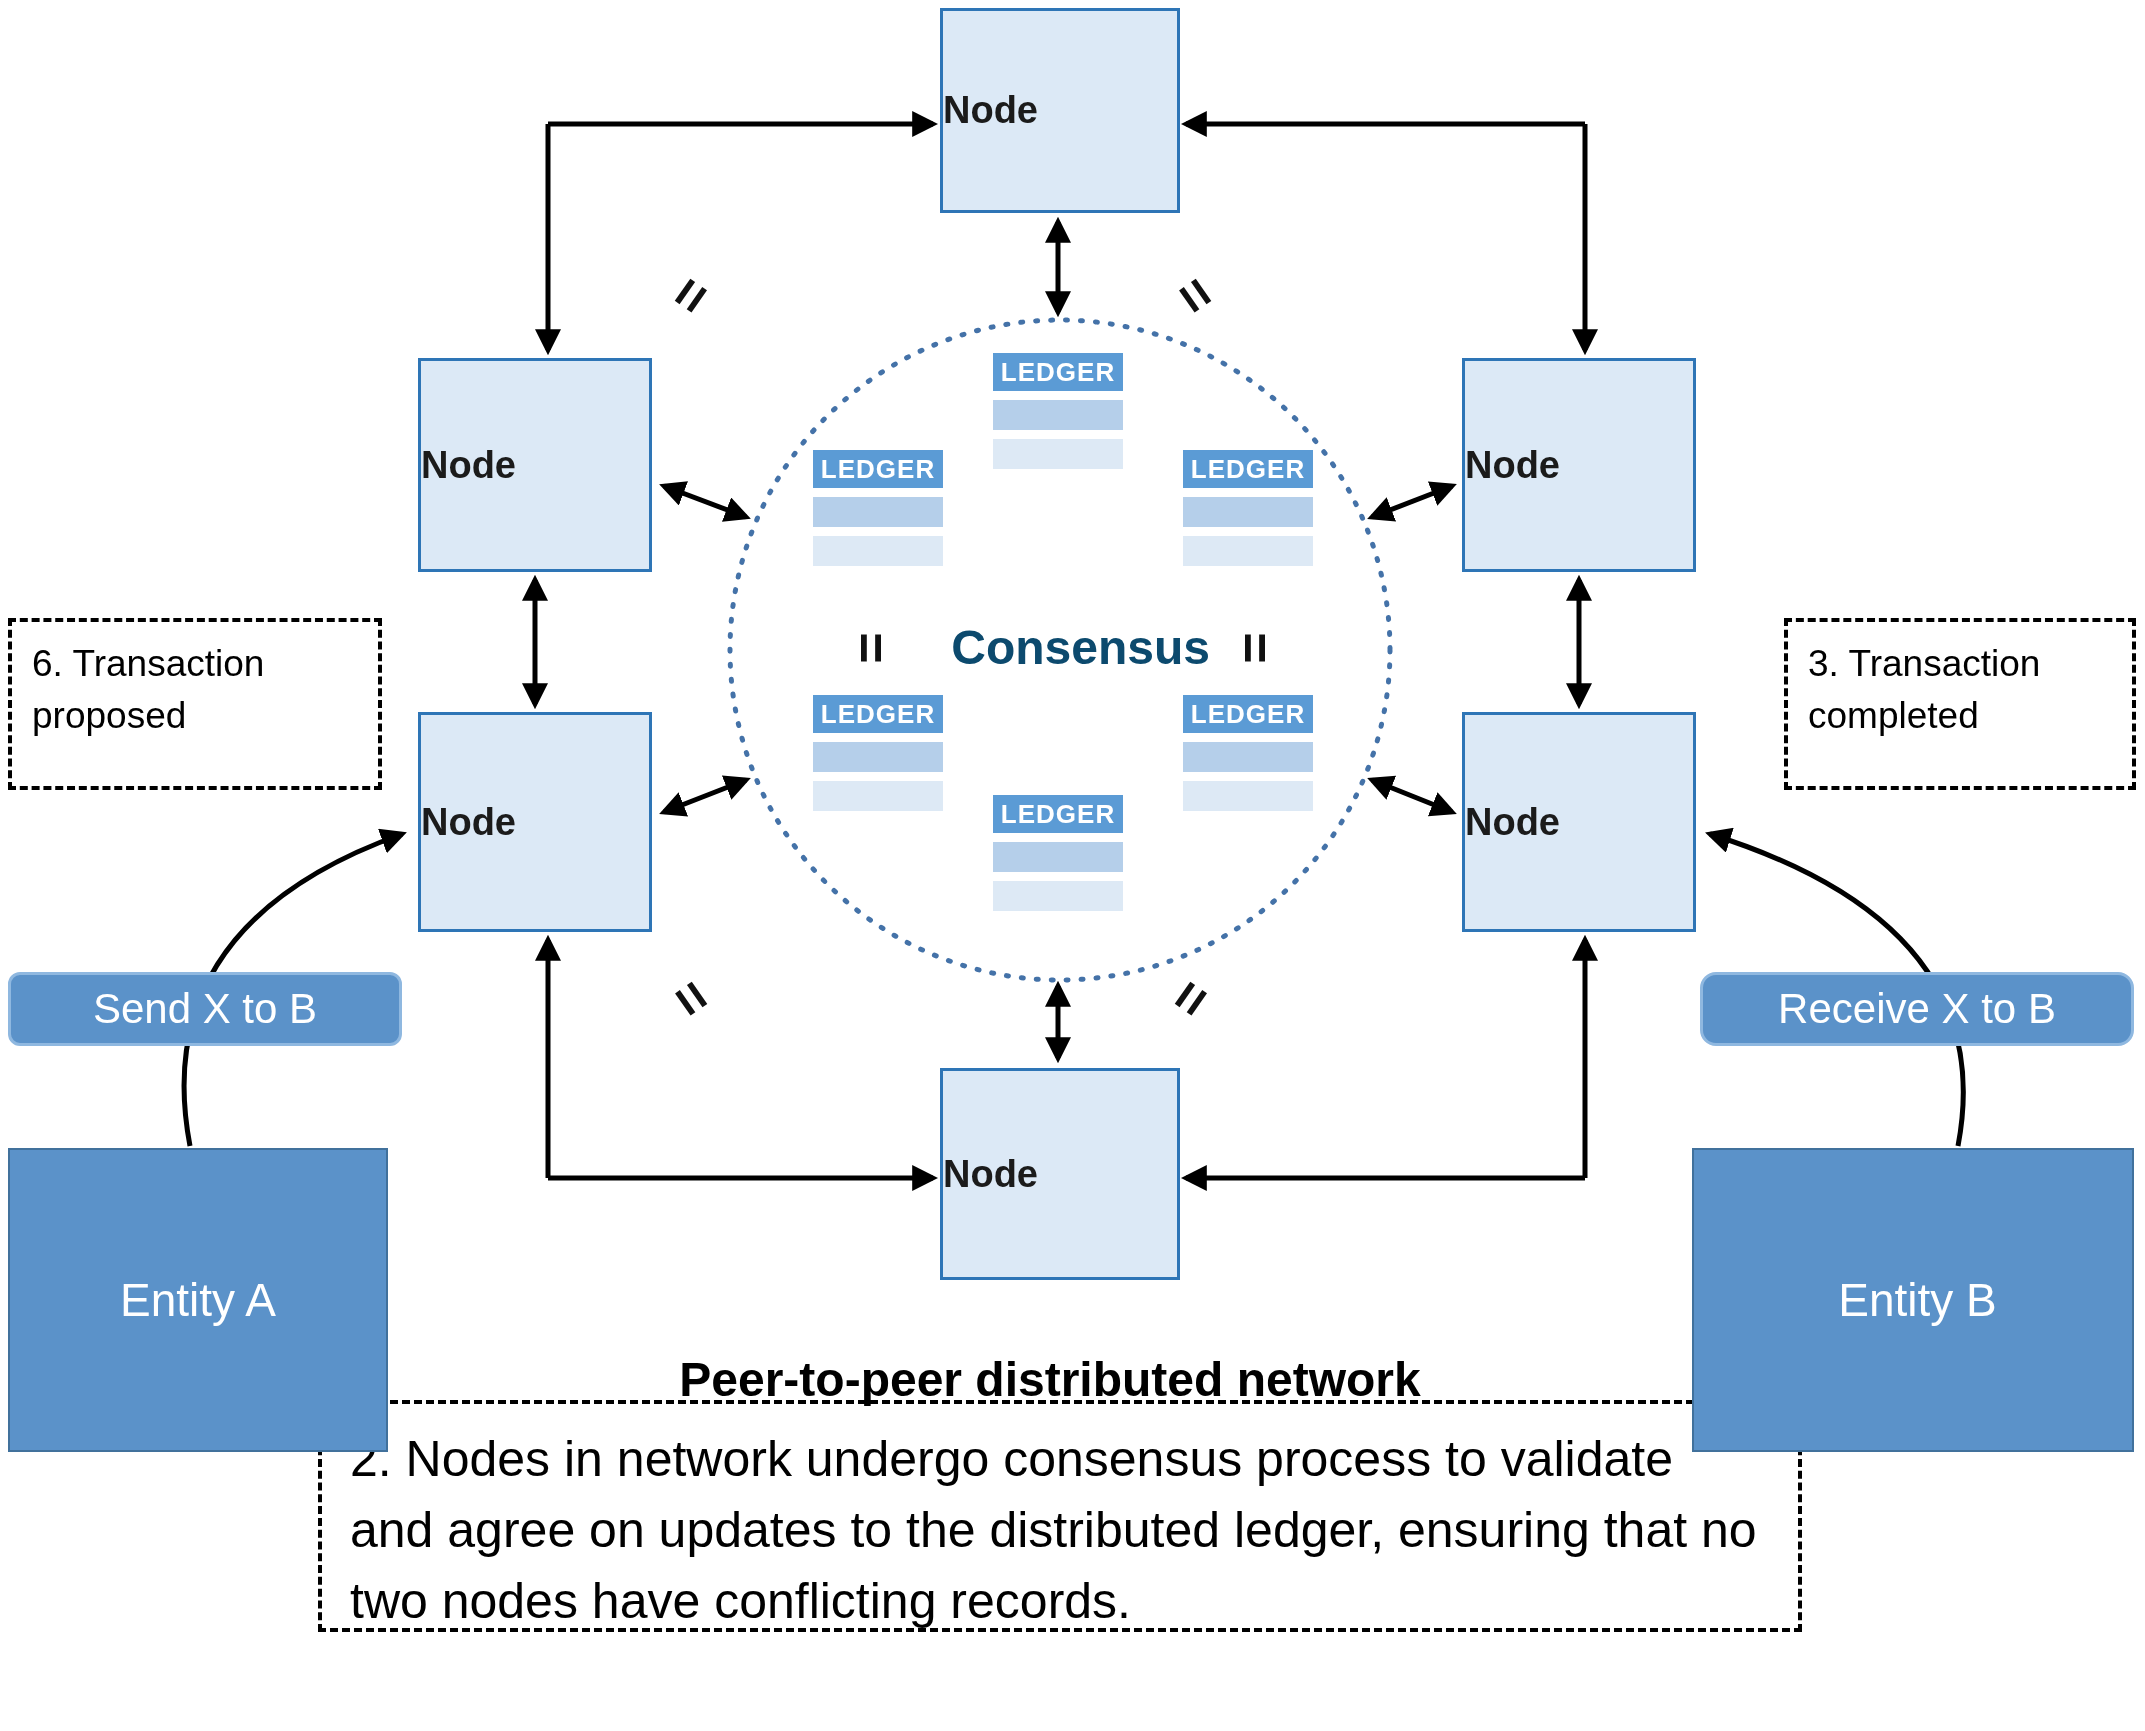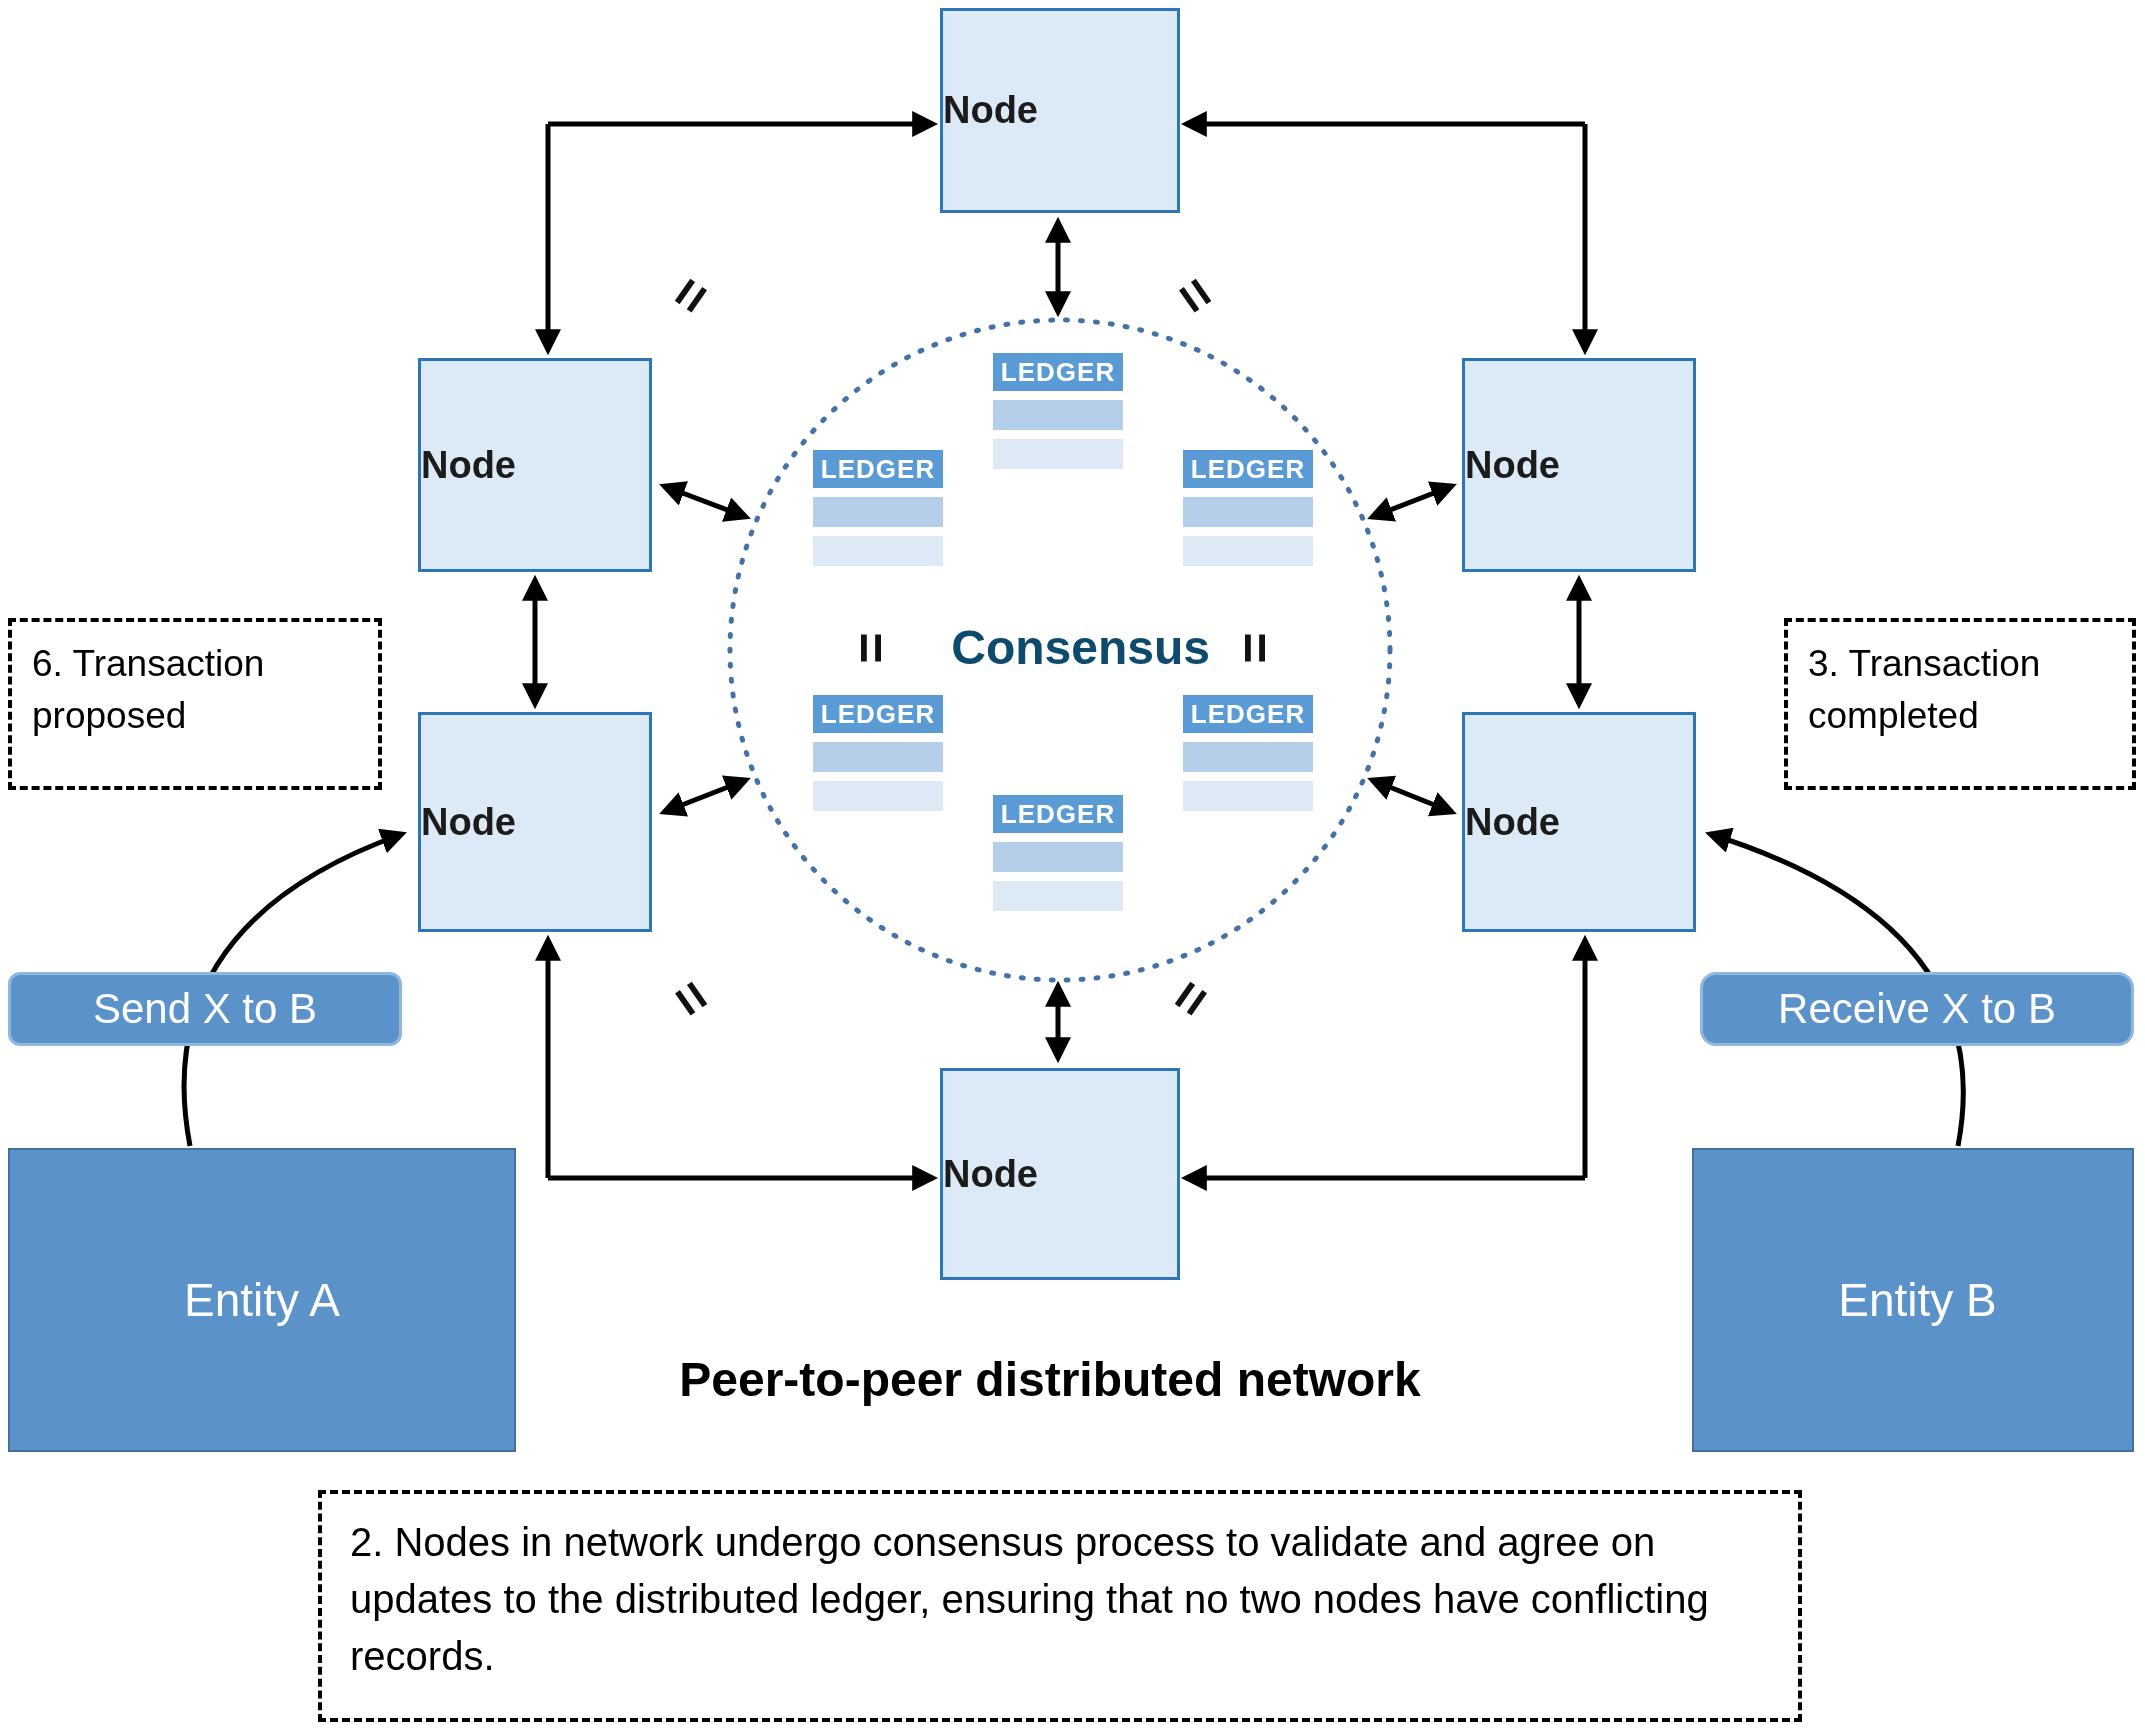--- a/index.html
+++ b/index.html
@@ -27,27 +27,27 @@
   }
   .equals{
     position:absolute;z-index:2;font-size:54px;font-weight:bold;color:#111;line-height:1;
   }
   .dashed-box{
     position:absolute;z-index:2;background:#ffffff;border:4px dashed #000;
     box-sizing:border-box;font-size:37px;line-height:1.4;color:#000;
   }
   .step1{left:8px;top:618px;width:374px;height:172px;padding:16px 8px 0 20px;}
   .step3{left:1784px;top:618px;width:352px;height:172px;padding:16px 8px 0 20px;}
-  .step2{left:318px;top:1490px;width:1484px;height:232px;padding:20px 28px;font-size:40px;line-height:1.42;}
+  .step2{left:318px;top:1400px;width:1484px;height:232px;padding:20px 28px;font-size:50px;line-height:1.42;}
   .entity{
     position:absolute;z-index:2;background:#5b92c9;border:2px solid #41719c;
     color:#ffffff;font-size:46px;display:flex;align-items:center;justify-content:center;
     box-sizing:border-box;
   }
-  .entity-a{left:8px;top:1148px;width:508px;height:304px;}
+  .entity-a{left:8px;top:1148px;width:380px;height:304px;}
   .entity-b{left:1692px;top:1148px;width:442px;height:304px;padding-left:9px;}
   .action-pill{
     position:absolute;z-index:3;background:#5b92c9;border:3px solid #8fb8e0;border-radius:16px;
     color:#ffffff;font-size:42px;display:flex;align-items:center;justify-content:center;
     box-sizing:border-box;
   }
   .pill-a{left:8px;top:972px;width:394px;height:74px;border-radius:12px;}
   .pill-b{left:1700px;top:972px;width:434px;height:74px;}
   .diagram-title{
     position:absolute;z-index:2;left:350px;top:1352px;width:1400px;text-align:center;

